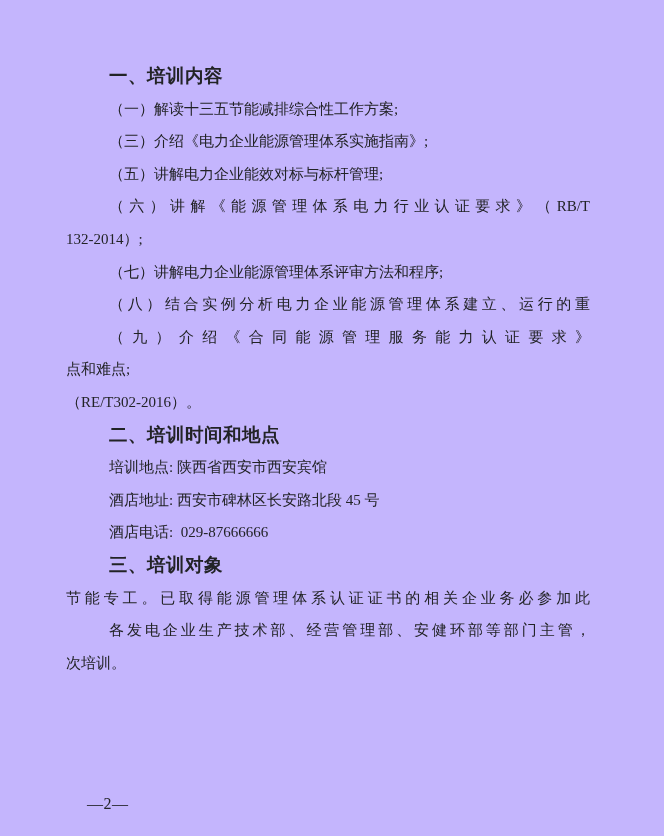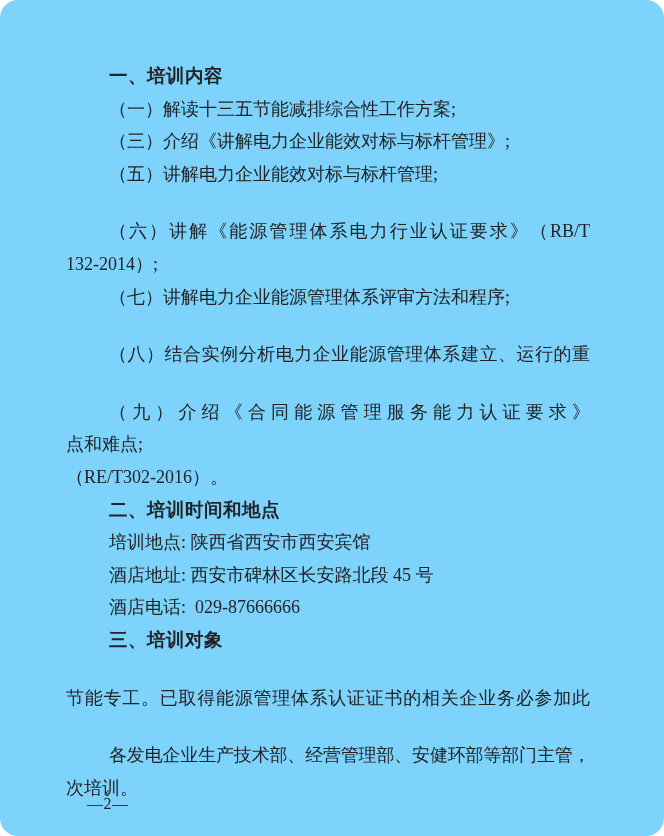--- a/index.html
+++ b/index.html
@@ -1,72 +1,70 @@
 <!DOCTYPE html>
 <html><head>
 <meta charset="utf-8">
 <style>
   html,body{margin:0;padding:0;background:#ffffff;}
   .page{
     position:relative;
     width:664px;
     height:836px;
-    background:#7dd3fc;
+    background:#c4b5fd;
     overflow:hidden;
     font-family:"Liberation Serif","DejaVu Serif",serif;
     color:#222326;
-    border-radius:18px;
   }
   .content{
     position:absolute;
     left:66px;
     top:60px;
     width:524px;
   }
   .line{
-    font-size:18px;
+    font-size:15px;
     line-height:32.6px;
     height:32.6px;
     white-space:nowrap;
     overflow:visible;
   }
   .indent{ text-indent:43px; }
   .heading{
     font-family:"Liberation Sans","DejaVu Sans",sans-serif;
     font-weight:700;
     font-size:18.5px;
     letter-spacing:0.5px;
   }
   .stretch{
     white-space:normal;
     overflow:hidden;
     text-align:justify;
     text-align-last:justify;
     text-justify:inter-character;
-    margin-top:25px;
   }
   .tight{ letter-spacing:-0.6px; }
   .page-number{
     position:absolute;
     left:87px;
     top:794px;
     font-size:16px;
     line-height:20px;
     letter-spacing:0.5px;
     color:#222326;
   }
 </style>
 </head>
 <body>
 
 <div class="page">
   <div class="content">
     <div class="line heading indent">一、培训内容</div>
     <div class="line indent">（一）解读十三五节能减排综合性工作方案;</div>
-    <div class="line indent">（三）介绍《讲解电力企业能效对标与标杆管理》;</div>
+    <div class="line indent">（三）介绍《电力企业能源管理体系实施指南》;</div>
     <div class="line indent">（五）讲解电力企业能效对标与标杆管理;</div>
     <div class="line indent stretch">（六）讲解《能源管理体系电力行业认证要求》（RB/T</div>
     <div class="line">132-2014）;</div>
     <div class="line indent">（七）讲解电力企业能源管理体系评审方法和程序;</div>
     <div class="line indent stretch">（八）结合实例分析电力企业能源管理体系建立、运行的重</div>
     <div class="line indent stretch">（九）介绍《合同能源管理服务能力认证要求》</div>
     <div class="line">点和难点;</div>
     <div class="line">（RE/T302-2016）。</div>
     <div class="line heading indent">二、培训时间和地点</div>
     <div class="line indent">培训地点: 陕西省西安市西安宾馆</div>

